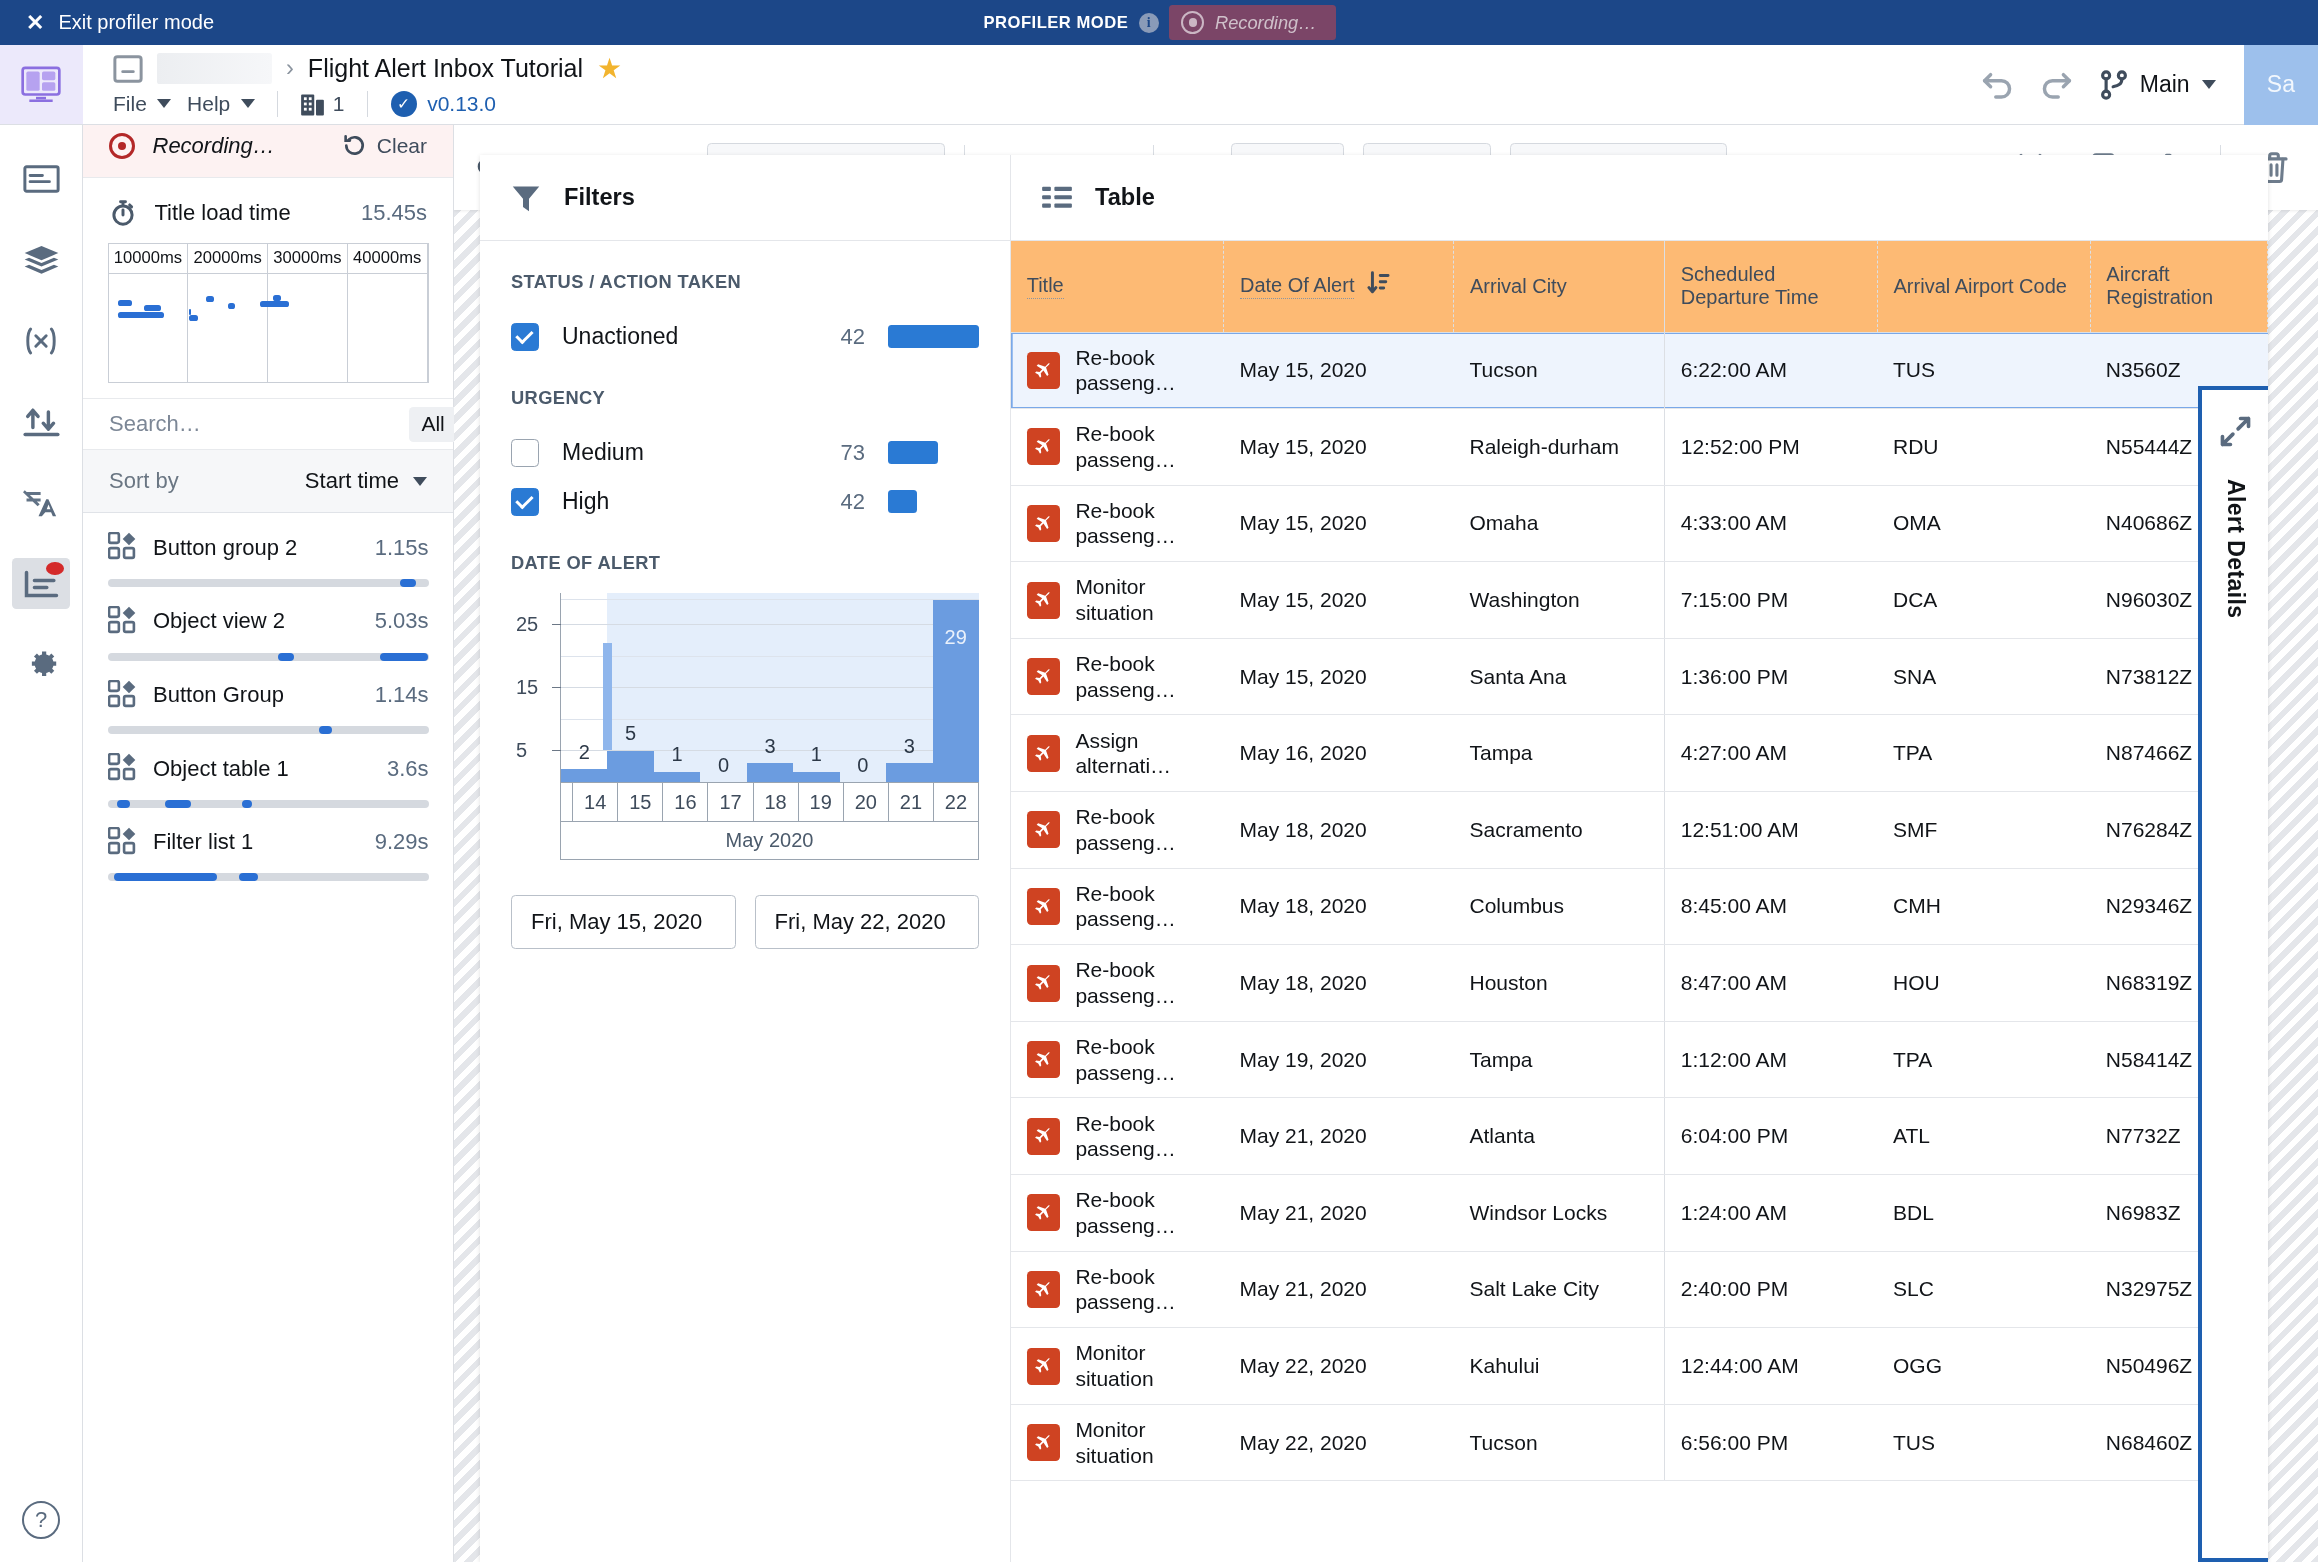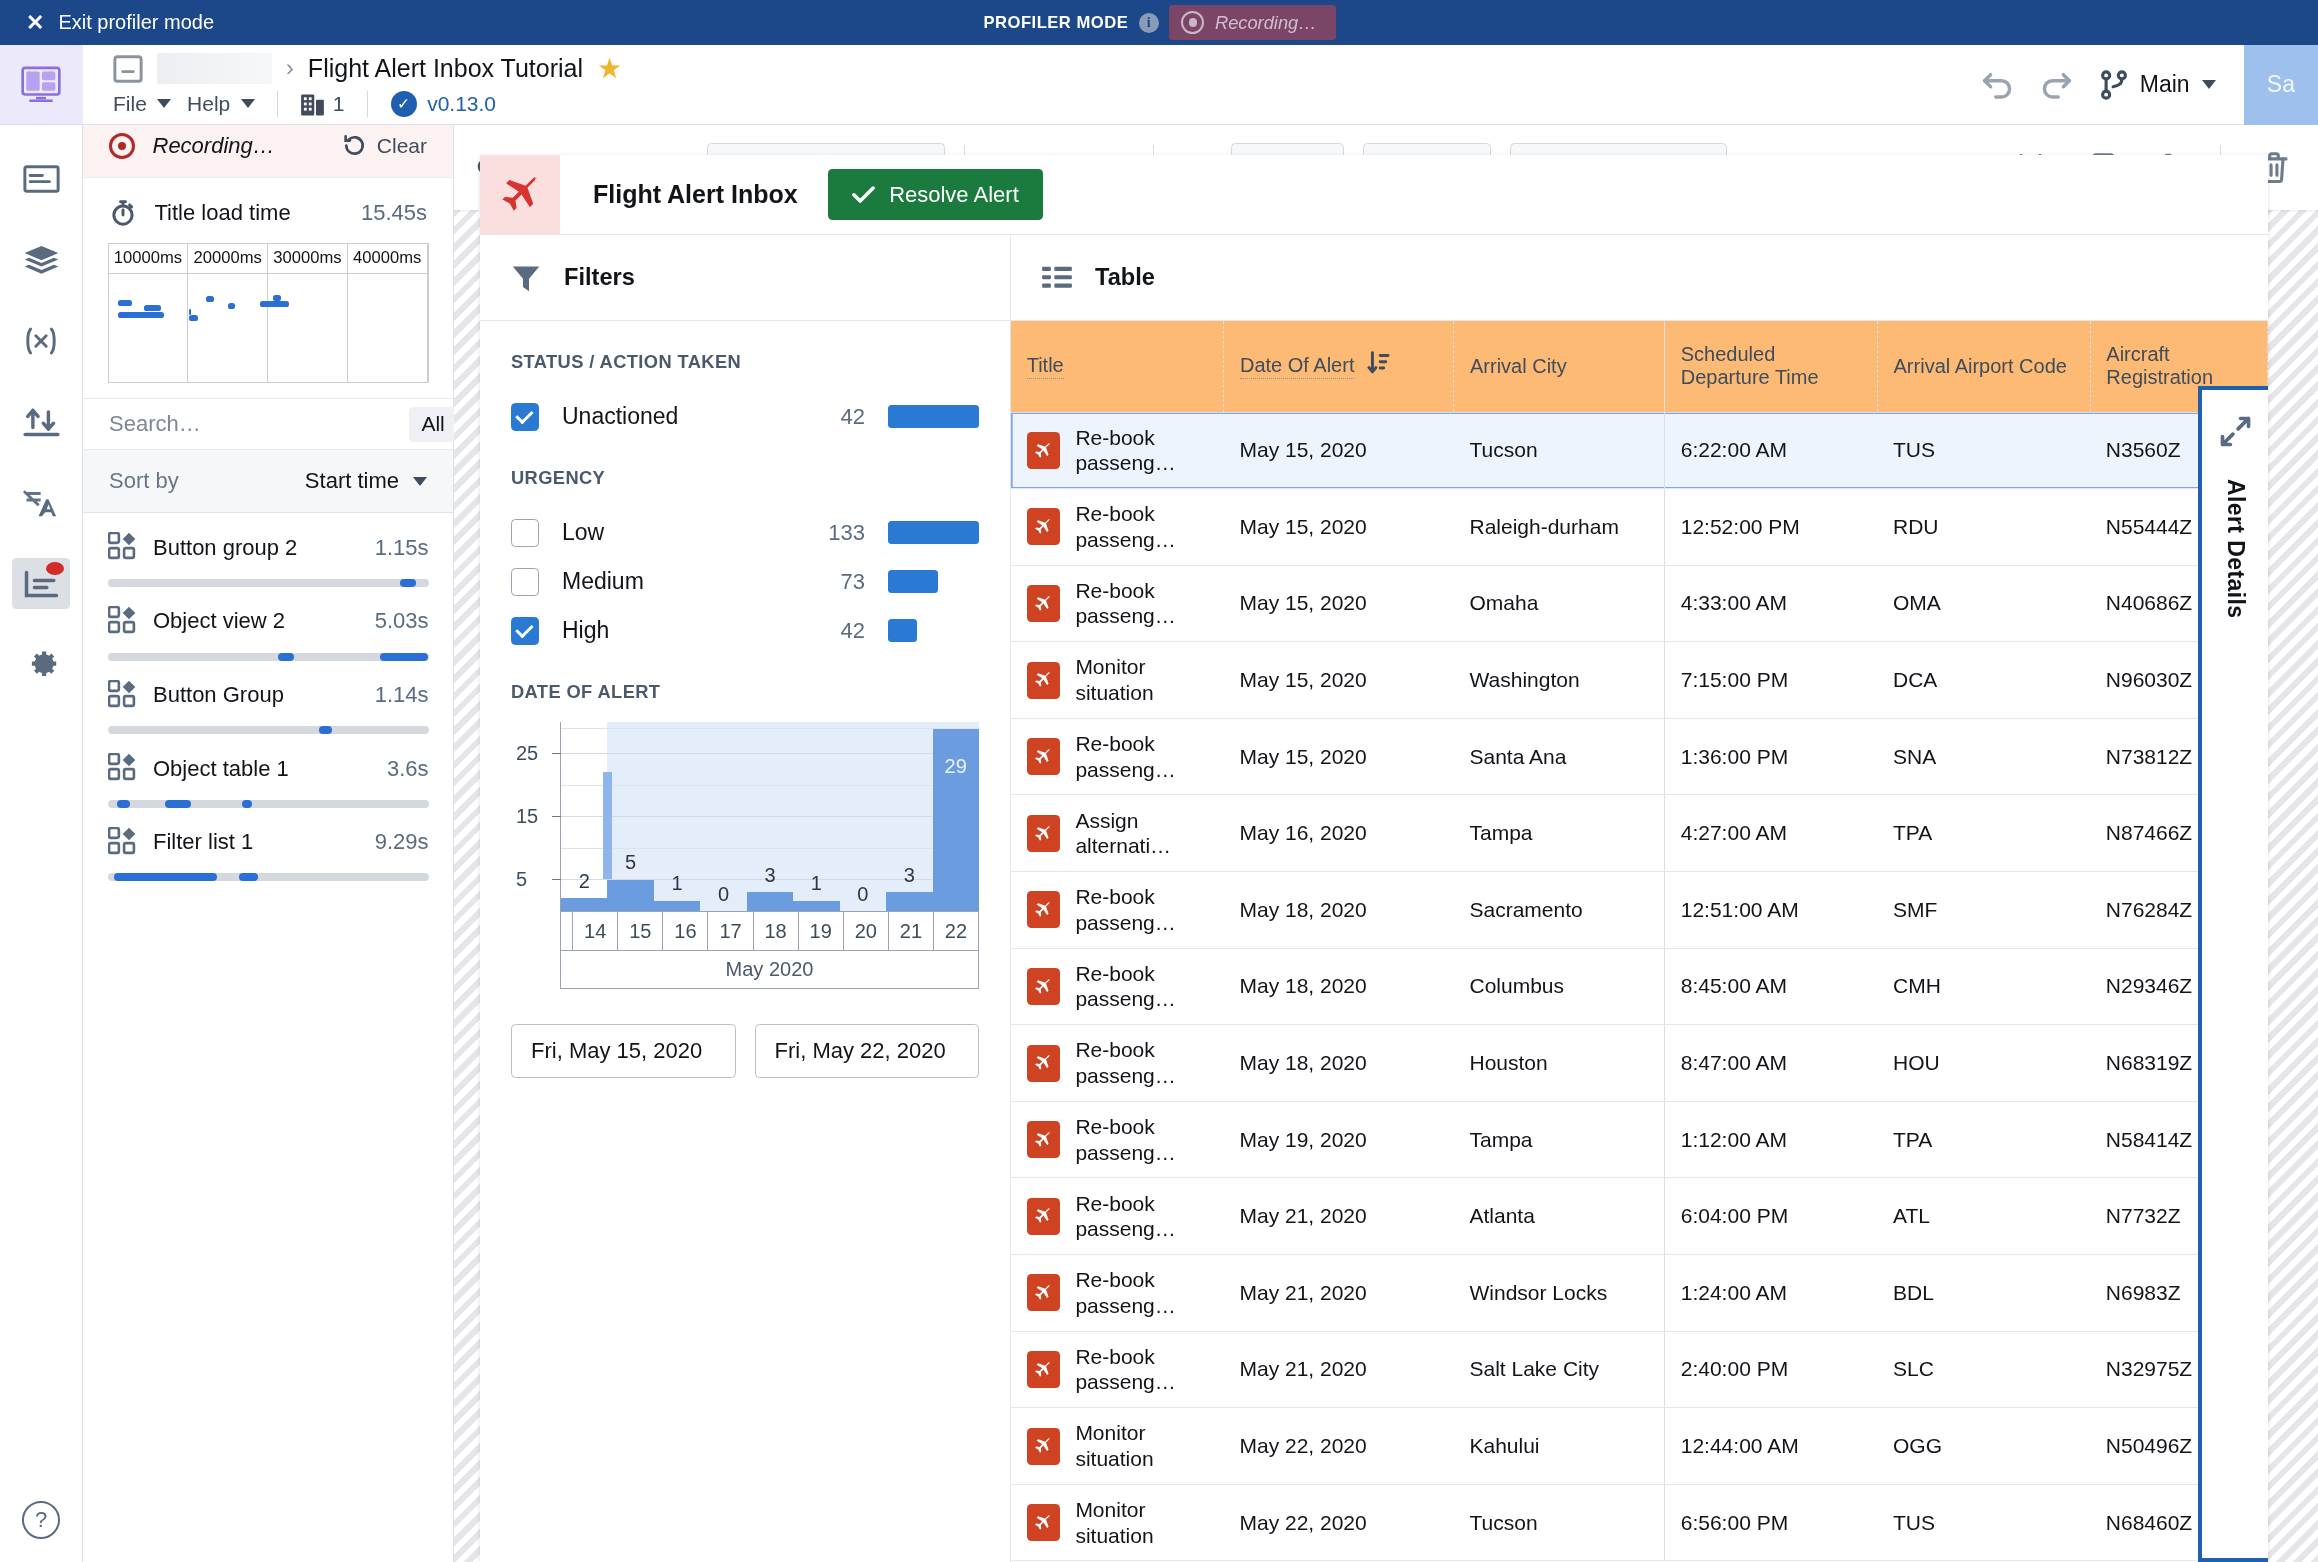--- a/index.html
+++ b/index.html
@@ -617,36 +617,20 @@
       <span class="st-icon-btn" style="margin-left:19px;margin-right:7px">
         <svg width="30" height="31" viewBox="0 0 17 18" fill="none" stroke="#6e7c8c" stroke-width="1.8">
             <path d="M1.5 4h14M6 4V2.2A1.2 1.2 0 0 1 7.2 1h2.6A1.2 1.2 0 0 1 11 2.2V4" stroke-linecap="round"></path>
             <path d="M3.3 4.2 4.1 16a1.2 1.2 0 0 0 1.2 1.1h6.4A1.2 1.2 0 0 0 12.9 16l.8-11.8" stroke-linecap="round"></path>
             <path d="M6.8 7.5v6M10.2 7.5v6" stroke-linecap="round"></path>
           </svg>
       </span>
     </div>
 
     <div class="obj-card">
-      <div class="oc-header">
-        <div class="oc-badge">
-          <svg width="40" height="40" viewBox="0 0 23 23" fill="#d5352e">
-              <path d="M21.6 2.1c-.7-.8-2-.8-2.8 0l-4.1 4.1-9.3-3.3-1.9 1.9 7.3 4.8-3.5 3.5-4.3-.6-1.6 1.6 4.2 2.3 2.3 4.2 1.6-1.6-.6-4.3 3.5-3.5 4.8 7.3 1.9-1.9-3.3-9.3 4.1-4.1c.7-.8.7-2.1-.3-2.1z"></path>
-            </svg>
-        </div>
-        <div class="oc-header-main">
-          <span class="oc-title">Flight Alert Inbox</span>
-          <button class="btn-resolve">
-            <svg width="23" height="17.5" viewBox="0 0 13 10" fill="none" stroke="#fff" stroke-width="2">
-                <path d="M1 5l3.6 3.6L12 1.2" stroke-linecap="round" stroke-linejoin="round"></path>
-              </svg>
-            <span>Resolve Alert</span>
-          </button>
-        </div>
-      </div>
 
       <div class="oc-body">
 
         <div class="filters-pane">
           <div class="pane-head">
             <svg width="30" height="30" viewBox="0 0 17 17" fill="#5a6b7f">
                 <path d="M1 2h15l-5.8 6.9V16L6.8 13.6V8.9z"></path>
               </svg>
             <span class="pane-head-title">Filters</span>
           </div>
@@ -658,28 +642,20 @@
         <span class="cbox on"></span>
         <span class="frow-label">Unactioned</span>
         <span class="frow-count">42</span>
         <span class="frow-bar-area">
           <span class="frow-bar" style="width:100%;display:block"></span>
         </span>
                   </div>
                 </div>
                 <div class="fgroup">
                   <div class="fgroup-label">URGENCY</div>
-                  <div class="frow">
-        <span class="cbox "></span>
-        <span class="frow-label">Low</span>
-        <span class="frow-count">133</span>
-        <span class="frow-bar-area">
-          <span class="frow-bar" style="width:100%;display:block"></span>
-        </span>
-                  </div>
                   <div class="frow">
         <span class="cbox "></span>
         <span class="frow-label">Medium</span>
         <span class="frow-count">73</span>
         <span class="frow-bar-area">
           <span class="frow-bar" style="width:55%;display:block"></span>
         </span>
                   </div>
                   <div class="frow">
         <span class="cbox on"></span>

